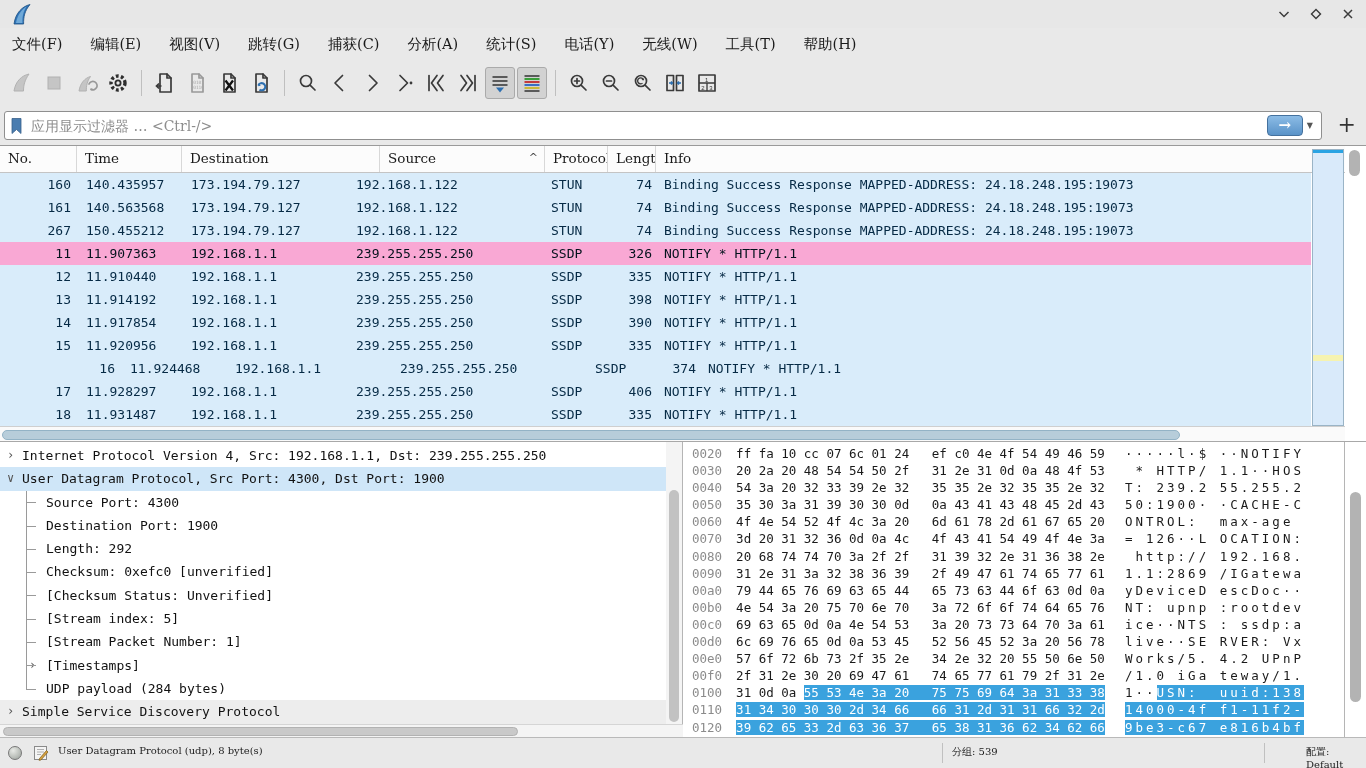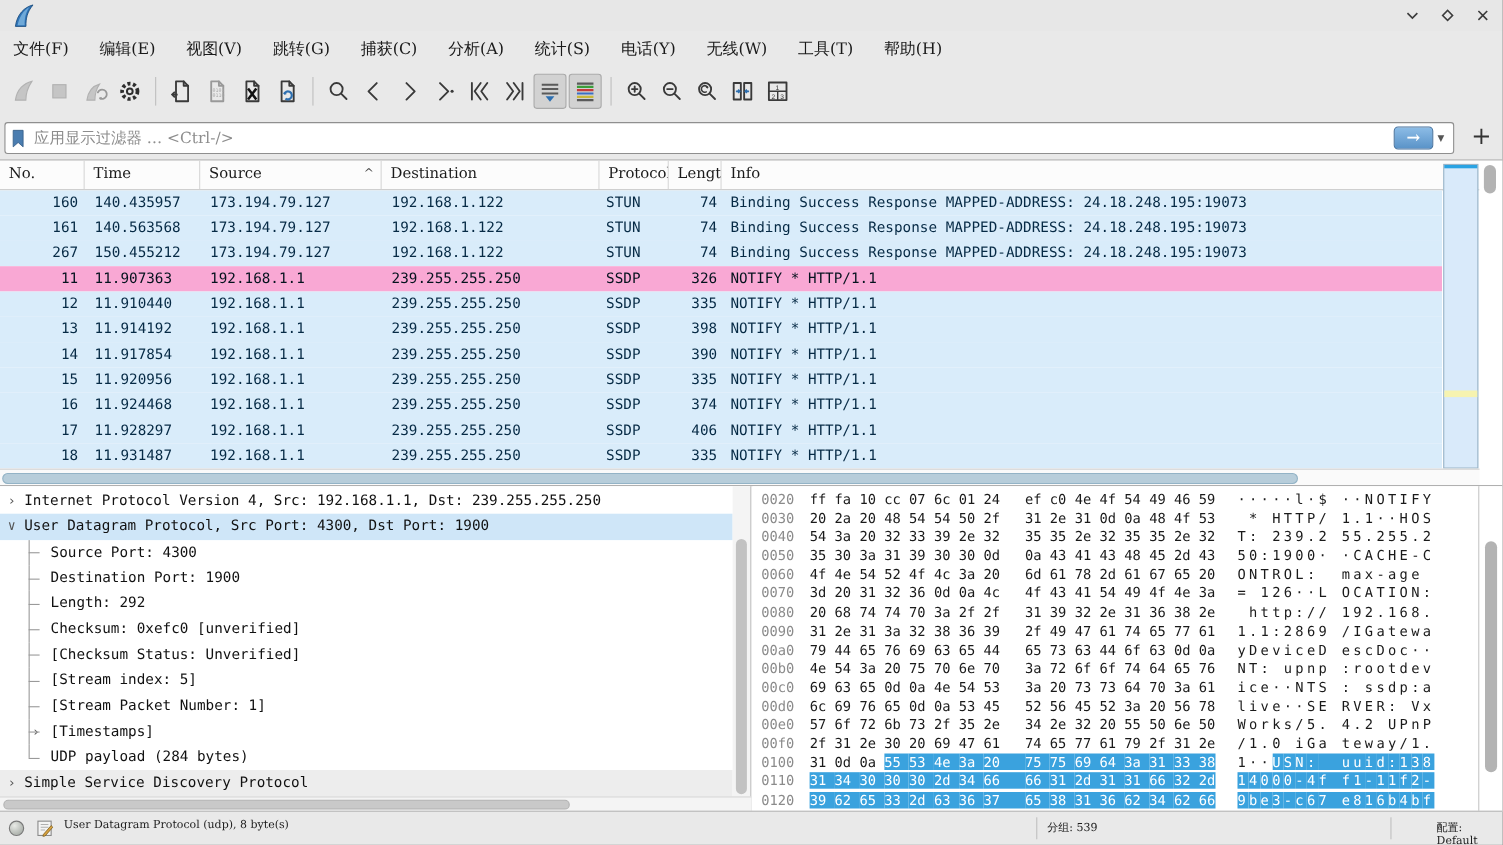--- a/index.html
+++ b/index.html
@@ -294,22 +294,22 @@
       <span class="filter-apply">→</span>
       <span class="filter-caret">▼</span>
     </div>
     <span class="filter-plus">+</span>
   </div>
 
   <div class="pkt-area">
     <div class="pkt-header" id="pkt-header">
         <div class="pkt-hcell" style="width: 77px;">No.</div>
         <div class="pkt-hcell" style="width: 105px;">Time</div>
+        <div class="pkt-hcell" style="width: 198px;">Destination</div>
         <div class="pkt-hcell" style="width: 165px;">Source<span class="sort-ind">^</span></div>
-        <div class="pkt-hcell" style="width: 198px;">Destination</div>
         <div class="pkt-hcell" style="width: 63px;">Protocol</div>
         <div class="pkt-hcell" style="width: 48px;">Length</div>
         <div class="pkt-hcell" style="width: 655px; flex: 1 1 0%; border-right: none;">Info</div>
       </div>
     <div class="pkt-rows mono" id="pkt-rows">
         <div class="pkt-row">
           <span class="pkt-cell" style="width: 77px; text-align: right; padding-left: 0px; padding-right: 6px;">160</span>
           <span class="pkt-cell" style="width: 105px; text-align: left; padding-left: 9px; padding-right: 0px;">140.435957</span>
           <span class="pkt-cell" style="width: 165px; text-align: left; padding-left: 9px; padding-right: 0px;">173.194.79.127</span>
           <span class="pkt-cell" style="width: 198px; text-align: left; padding-left: 9px; padding-right: 0px;">192.168.1.122</span>
@@ -374,21 +374,21 @@
         <div class="pkt-row">
           <span class="pkt-cell" style="width: 77px; text-align: right; padding-left: 12px; padding-right: 6px;">15</span>
           <span class="pkt-cell" style="width: 105px; text-align: left; padding-left: 9px; padding-right: 0px;">11.920956</span>
           <span class="pkt-cell" style="width: 165px; text-align: left; padding-left: 9px; padding-right: 0px;">192.168.1.1</span>
           <span class="pkt-cell" style="width: 198px; text-align: left; padding-left: 9px; padding-right: 0px;">239.255.255.250</span>
           <span class="pkt-cell" style="width: 63px; text-align: left; padding-left: 6px; padding-right: 0px;">SSDP</span>
           <span class="pkt-cell" style="width: 48px; text-align: right; padding-left: 0px; padding-right: 4px;">335</span>
           <span class="pkt-cell" style="width: 655px; flex: 1 1 0%; text-align: left; padding-left: 8px; padding-right: 0px;">NOTIFY * HTTP/1.1</span>
         </div>
         <div class="pkt-row">
-          <span class="pkt-cell" style="width: 77px; text-align: right; padding-left: 0px; padding-right: 6px;">16</span>
+          <span class="pkt-cell" style="width: 77px; text-align: right; padding-left: 0px; padding-right: 6px; margin-left: 44px;">16</span>
           <span class="pkt-cell" style="width: 105px; text-align: left; padding-left: 9px; padding-right: 0px;">11.924468</span>
           <span class="pkt-cell" style="width: 165px; text-align: left; padding-left: 9px; padding-right: 0px;">192.168.1.1</span>
           <span class="pkt-cell" style="width: 198px; text-align: left; padding-left: 9px; padding-right: 0px;">239.255.255.250</span>
           <span class="pkt-cell" style="width: 63px; text-align: left; padding-left: 6px; padding-right: 0px;">SSDP</span>
           <span class="pkt-cell" style="width: 48px; text-align: right; padding-left: 0px; padding-right: 4px;">374</span>
           <span class="pkt-cell" style="width: 655px; flex: 1 1 0%; text-align: left; padding-left: 8px; padding-right: 0px;">NOTIFY * HTTP/1.1</span>
         </div>
         <div class="pkt-row">
           <span class="pkt-cell" style="width: 77px; text-align: right; padding-left: 0px; padding-right: 6px;">17</span>
           <span class="pkt-cell" style="width: 105px; text-align: left; padding-left: 9px; padding-right: 0px;">11.928297</span>

